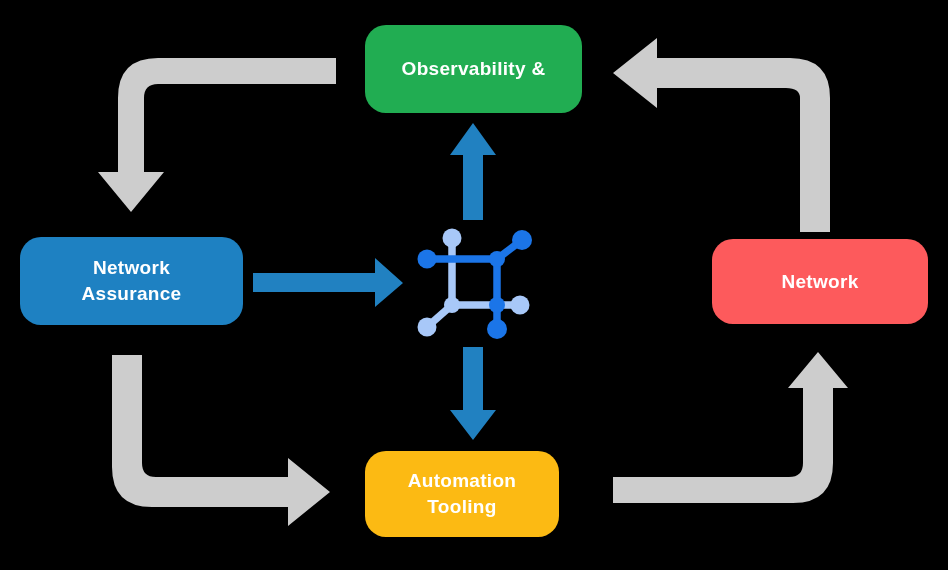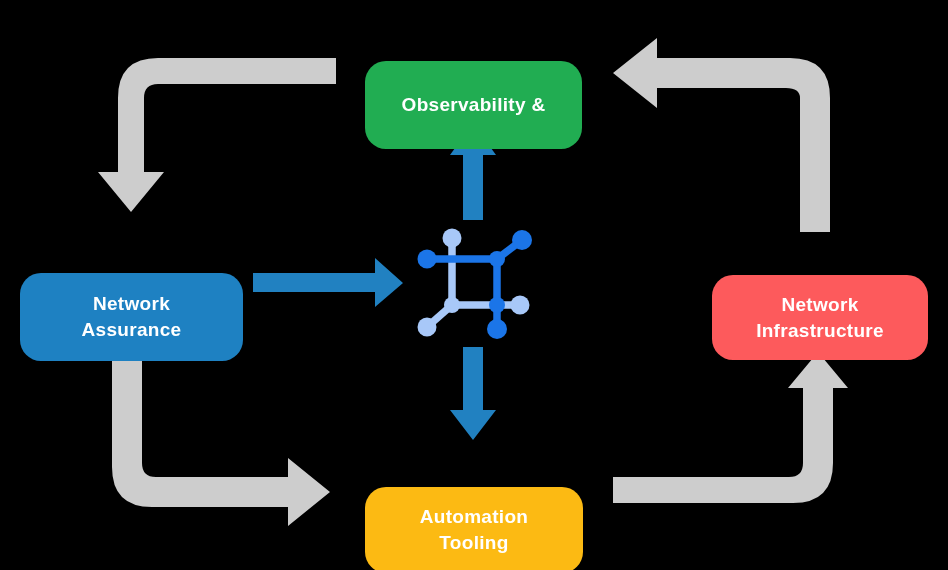--- a/index.html
+++ b/index.html
@@ -26,26 +26,25 @@
     display: flex;
     flex-direction: column;
     align-items: center;
     justify-content: center;
     color: #ffffff;
     font-size: 19px;
     font-weight: bold;
     letter-spacing: 0.3px;
     line-height: 26px;
     text-align: center;
-    margin-top: 36px;
   }
   #box-observability { left: 365px; top: 25px;  width: 217px; height: 88px; background: #21ad52; }
   #box-operations    { left: 20px;  top: 237px; width: 223px; height: 88px; background: #1e81c2; }
   #box-infrastructure{ left: 712px; top: 239px; width: 216px; height: 85px; background: #fd5a5c; }
-  #box-tooling       { left: 365px; top: 451px; width: 218px; height: 86px; background: #fcba13; }
+  #box-tooling       { left: 365px; top: 451px; width: 194px; height: 86px; background: #fcba13; }
 </style>
 </head>
 <body>
 
 <div id="canvas">
 
   <svg id="arrow-layer" width="948" height="570" viewBox="0 0 948 570" xmlns="http://www.w3.org/2000/svg">
 
     <path d="M336,58 L158,58 Q118,58 118,98 L118,172 L98,172 L131,212 L164,172 L144,172 L144,98 Q144,84 158,84 L336,84 Z" fill="#cdcdcd"></path>
     <path d="M613,73 L657,38 L657,58 L790,58 Q830,58 830,98 L830,232 L800,232 L800,98 Q800,88 786,88 L657,88 L657,108 Z" fill="#cdcdcd"></path>
@@ -89,21 +88,20 @@
     <span>Observability &amp;</span>
   </div>
 
   <div class="node-box" id="box-operations" style="background: rgb(30, 129, 194);">
     <span>Network</span>
     <span>Assurance</span>
   </div>
 
   <div class="node-box" id="box-infrastructure" style="background: rgb(253, 90, 92);">
     <span>Network</span>
-    <span>Infrastructure</span>
   </div>
 
   <div class="node-box" id="box-tooling" style="background: rgb(252, 186, 19);">
     <span>Automation</span>
     <span>Tooling</span>
   </div>
 
 </div>
 
 </body></html>

